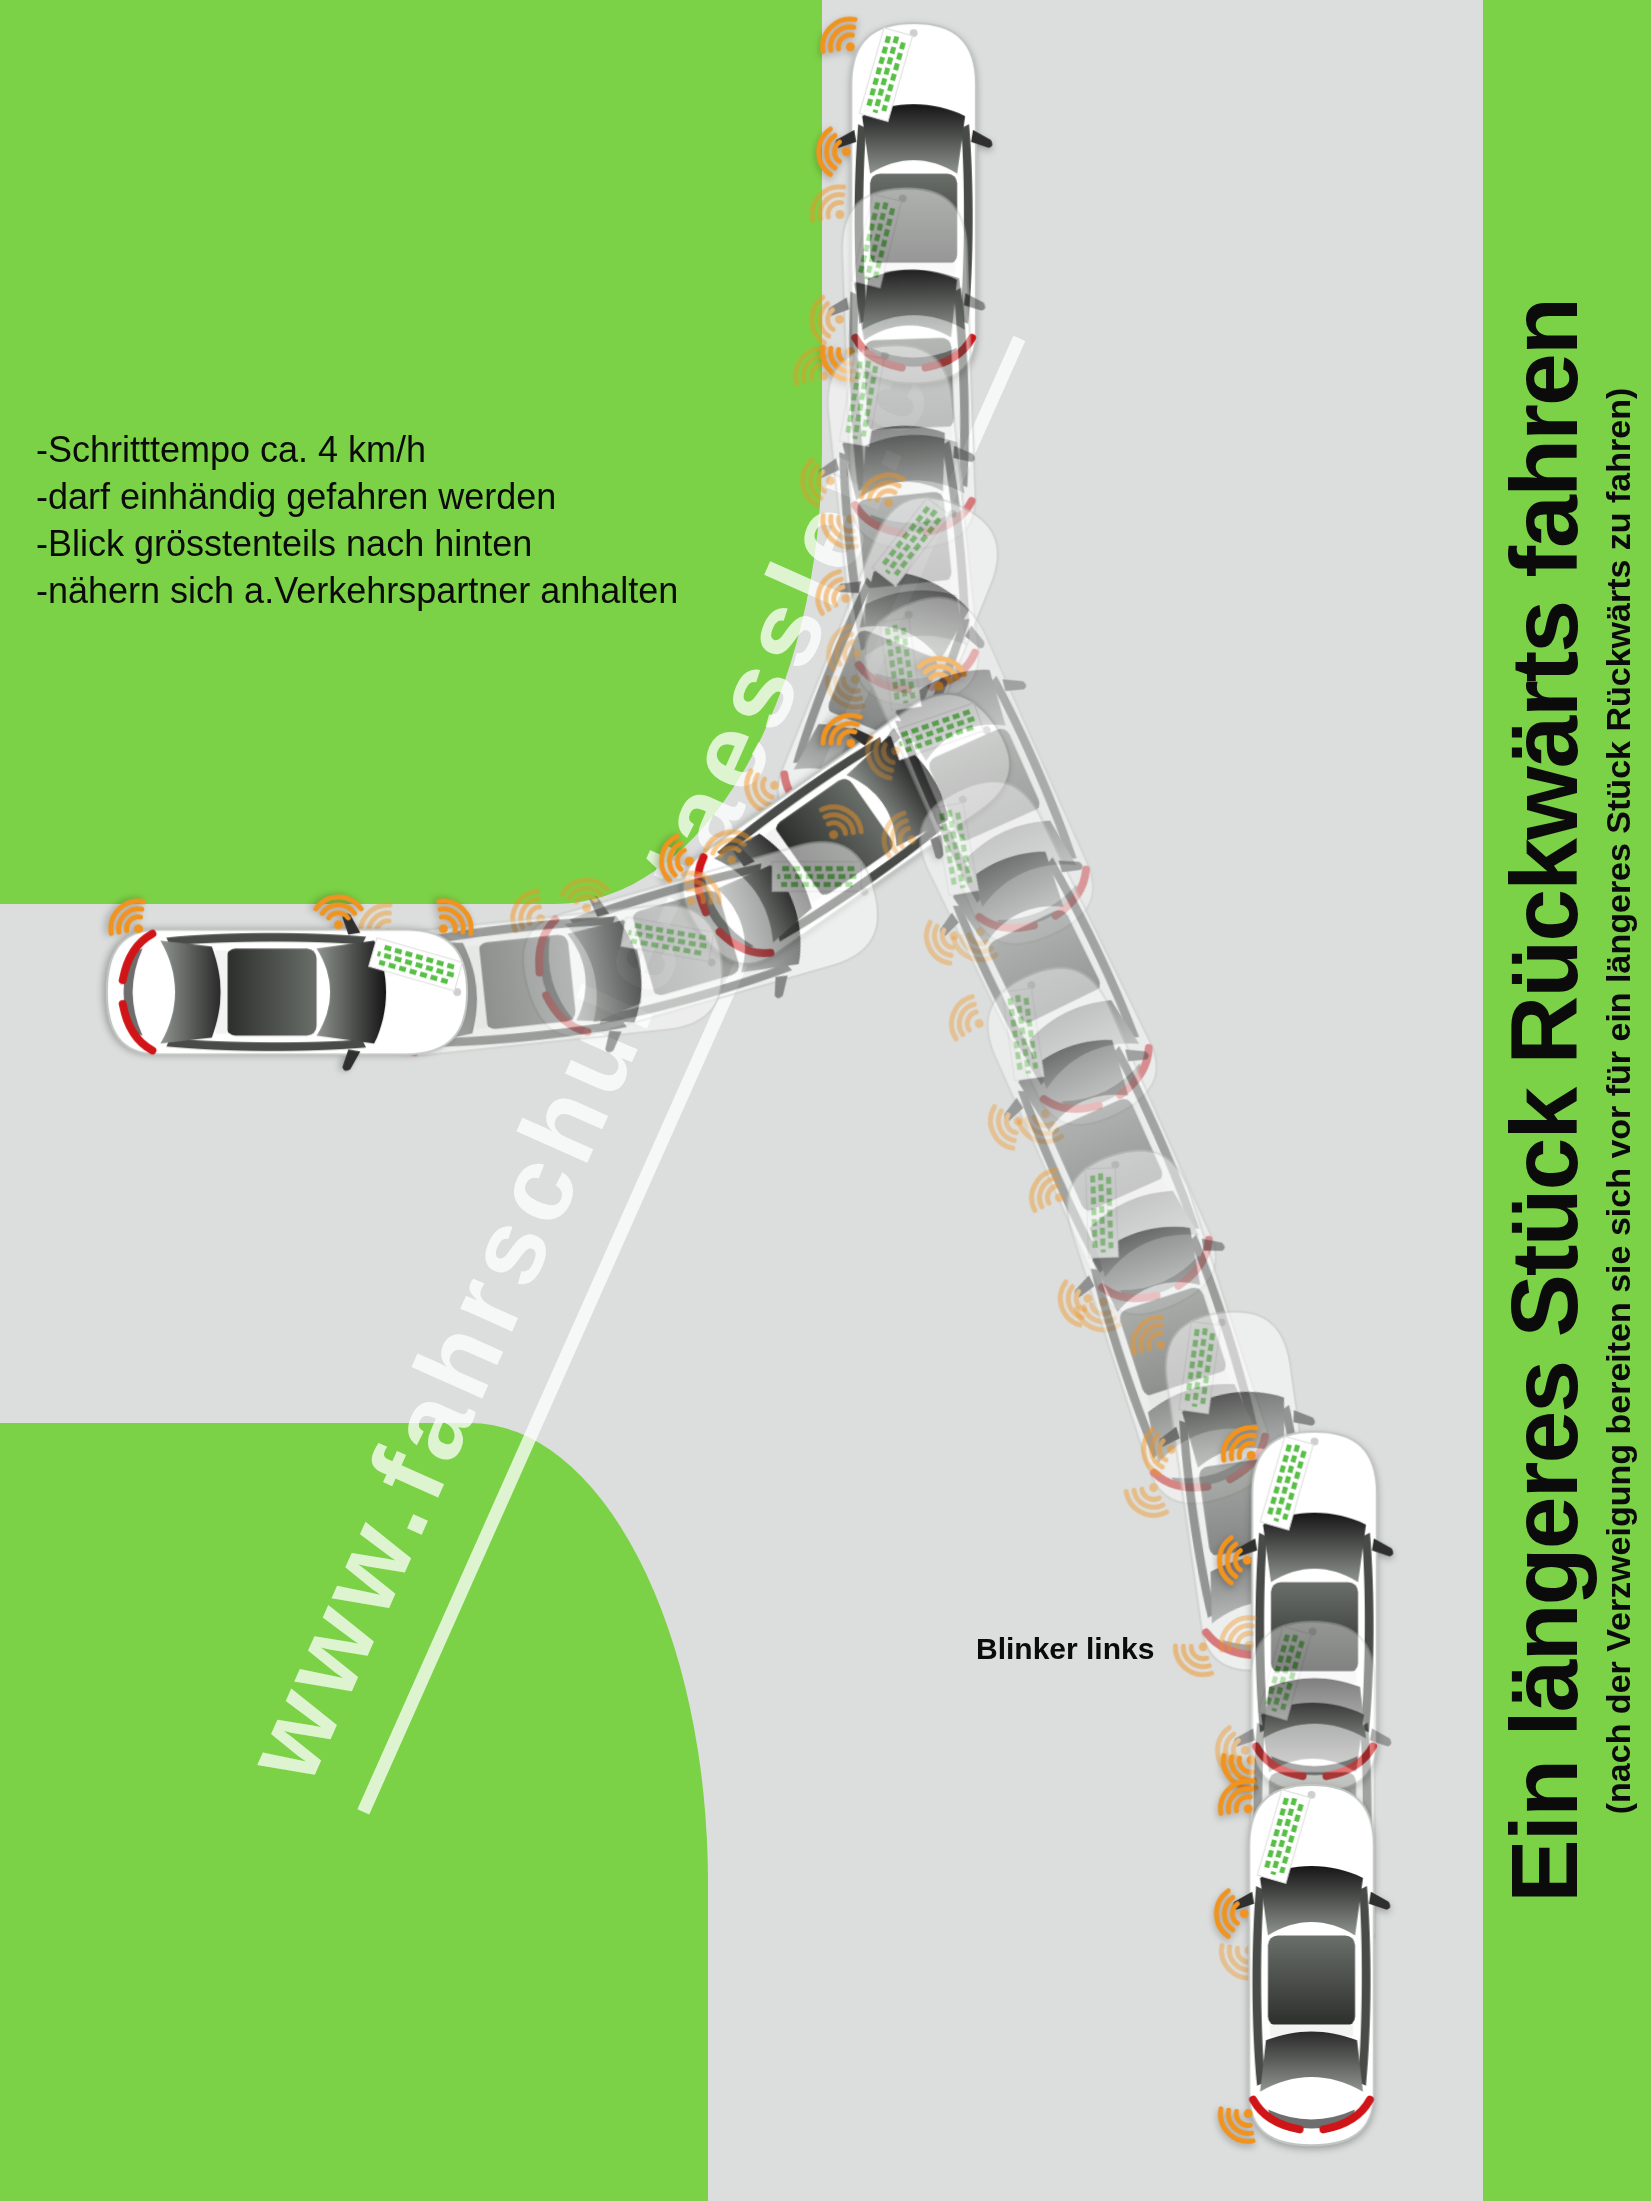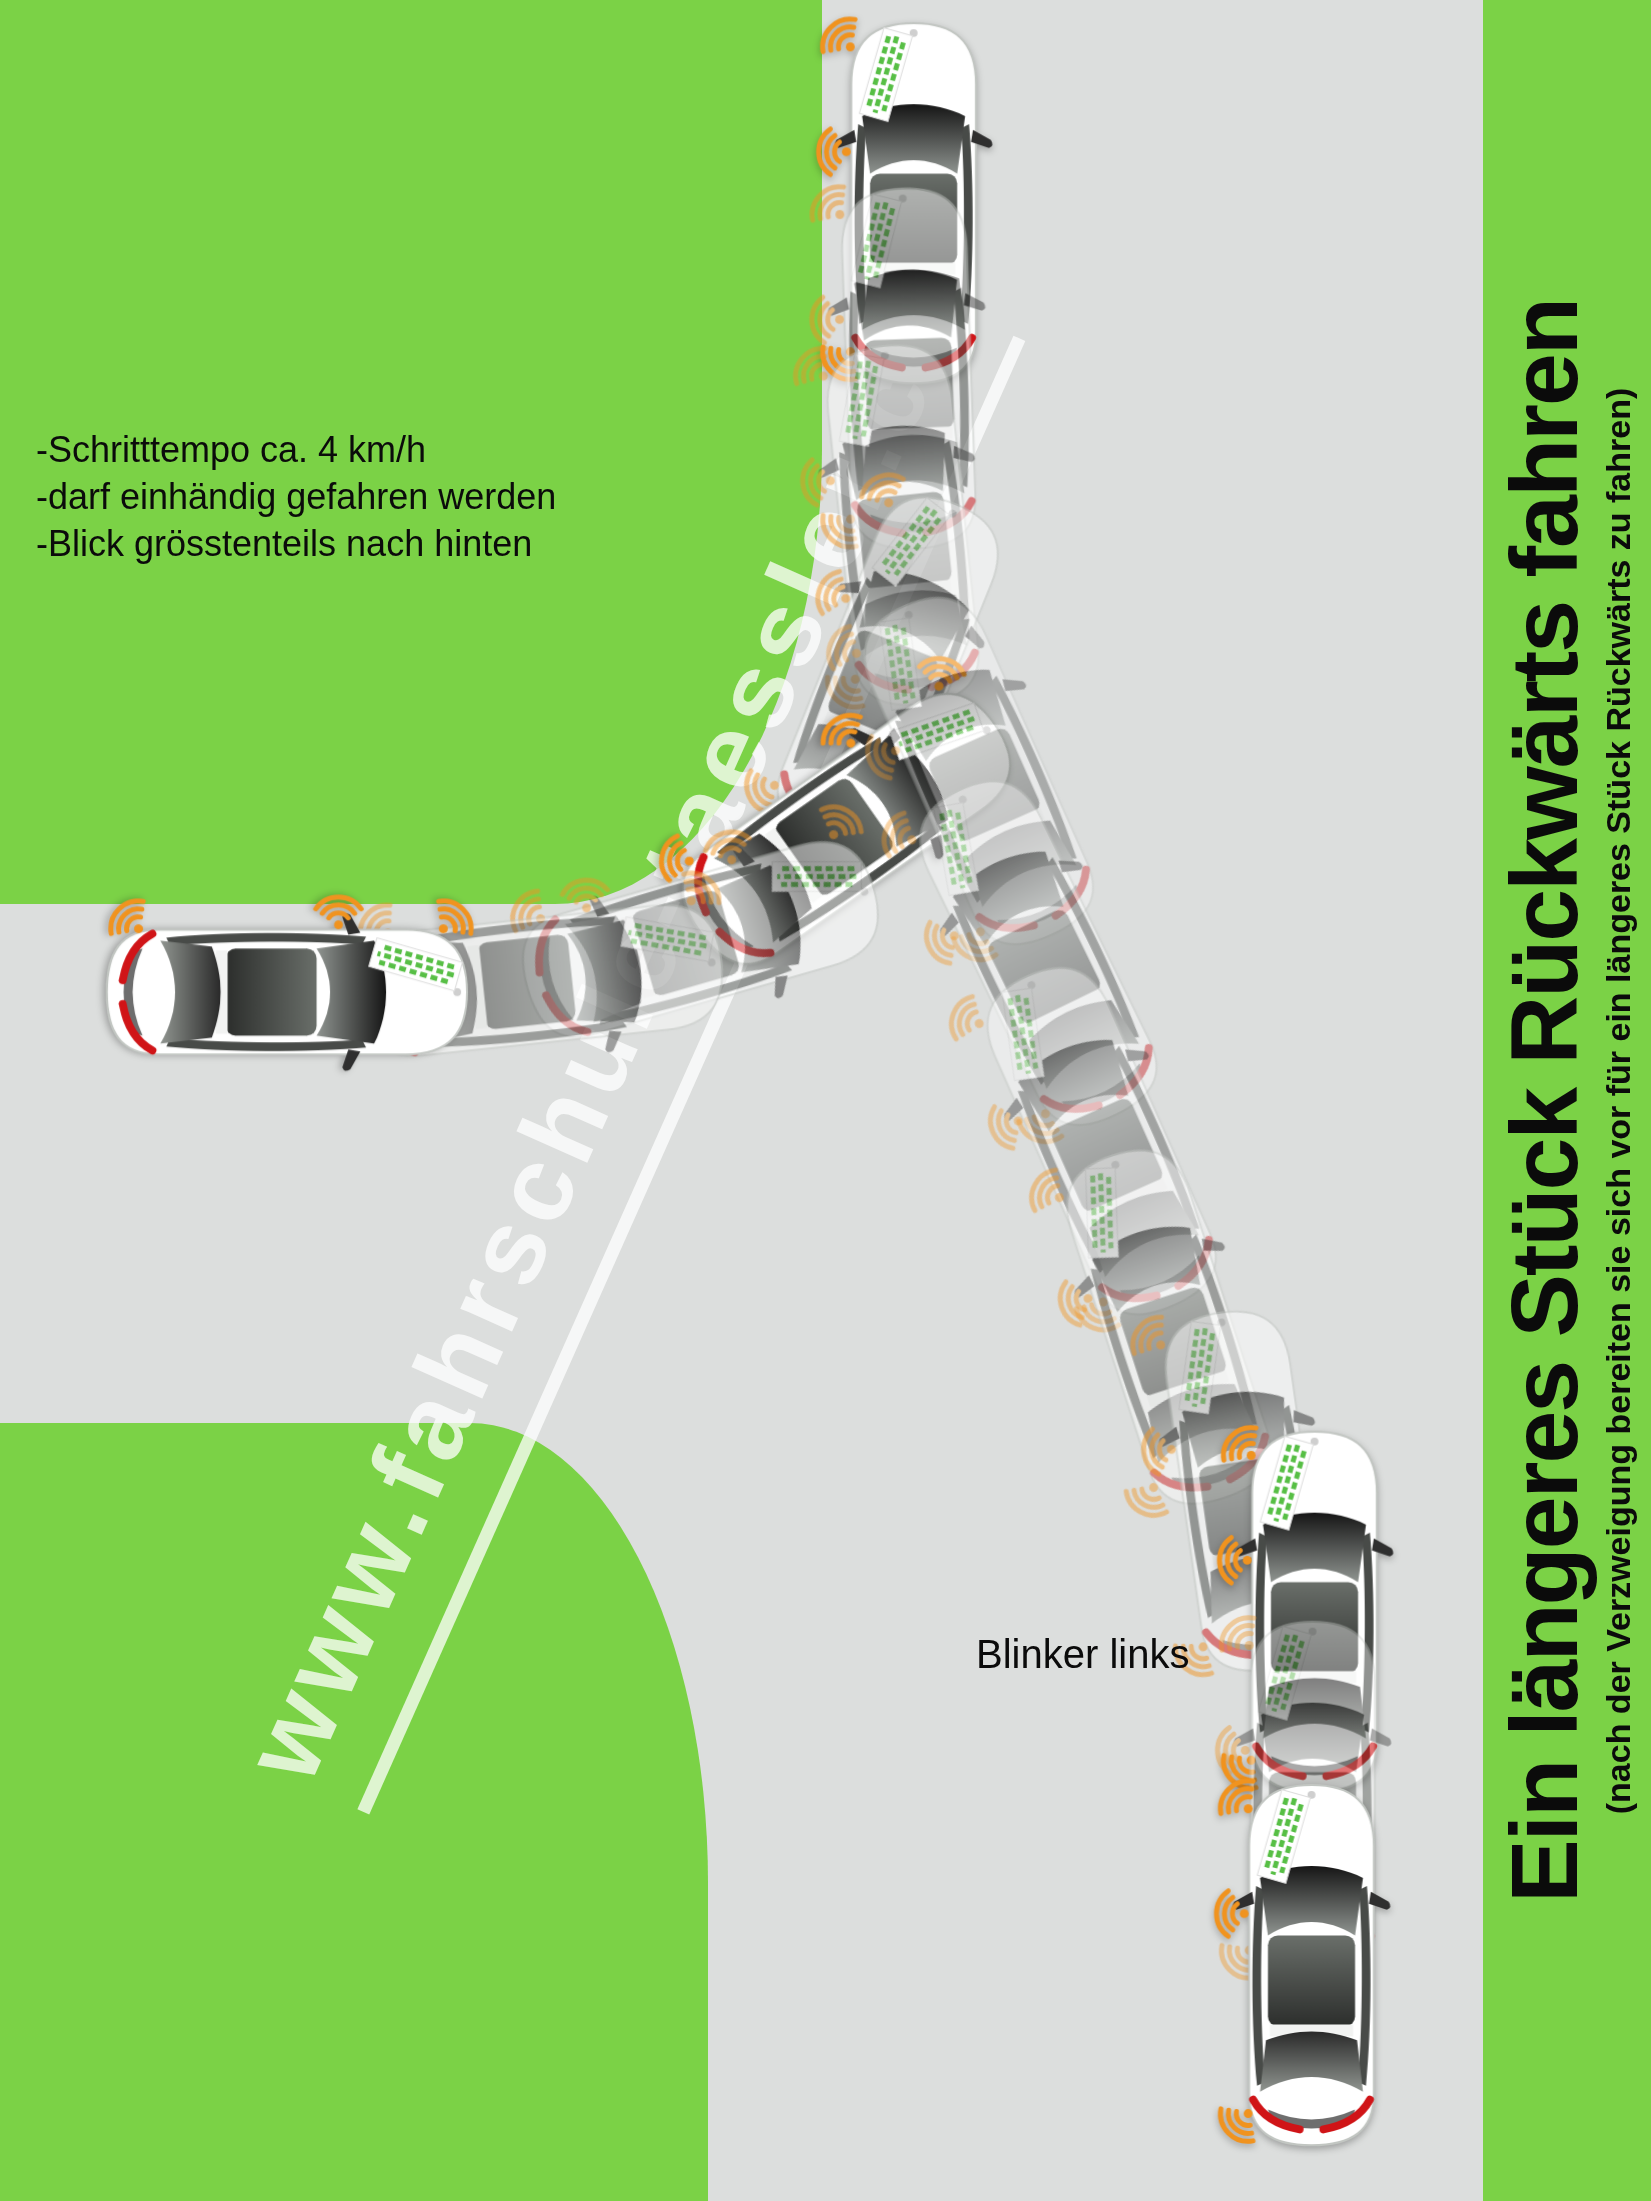--- a/index.html
+++ b/index.html
@@ -31,21 +31,21 @@
   .wifi circle{fill:var(--accent_orange);}
   .flyer line{stroke:var(--flyer_green);stroke-width:5;stroke-dasharray:7 4;}
   .taillight{stroke:var(--tail_red);stroke-width:8;fill:none;stroke-linecap:round;}
   
   .instructions{
     position:absolute;left:36px;top:426px;z-index:4;color:var(--text);
     font-size:36px;font-weight:normal;line-height:47px;white-space:nowrap;
   }
   .blinker-label{
     position:absolute;left:976px;top:1632px;z-index:4;color:var(--text);
-    font-size:40px;font-weight:normal;white-space:nowrap;
+    font-size:30px;font-weight:bold;white-space:nowrap;
   }
   
   .sidebar{position:absolute;left:1483px;top:0;width:168px;height:2202px;z-index:5;}
   .sidebar-rotor{
     position:absolute;left:84px;top:1101px;width:2202px;height:168px;
     transform:translate(-50%,-50%) rotate(-90deg);
     display:flex;flex-direction:column;justify-content:center;align-items:center;
     text-align:center;color:var(--text);
   }
   .sidebar-title{font-size:95px;font-weight:bold;letter-spacing:-2px;line-height:1.02;white-space:nowrap;}
@@ -135,20 +135,21 @@
       <use href="#car" transform="translate(1258 1506) rotate(-8)" opacity="0.5"></use>
       <use href="#car" transform="translate(1328 1628) rotate(0)" opacity="1" class="solid"></use>
       <use href="#car" transform="translate(1326 1820) rotate(0)" opacity="0.4"></use>
       <use href="#car" transform="translate(1325 1985) rotate(0)" opacity="1" class="solid"></use>
     </svg>
 
   <div class="instructions">
     <div>-Schritttempo ca. 4 km/h</div>
     <div>-darf einhändig gefahren werden</div>
     <div>-Blick grösstenteils nach hinten</div>
+    <div>-nähern sich a.Verkehrspartner anhalten</div>
   </div>
 
   <div class="blinker-label">Blinker links</div>
 
   <div class="sidebar">
     <div class="sidebar-rotor">
       <div class="sidebar-title">Ein längeres Stück Rückwärts fahren</div>
       <div class="sidebar-subtitle">(nach der Verzweigung bereiten sie sich vor für ein längeres Stück Rückwärts zu fahren)</div>
     </div>
   </div>

